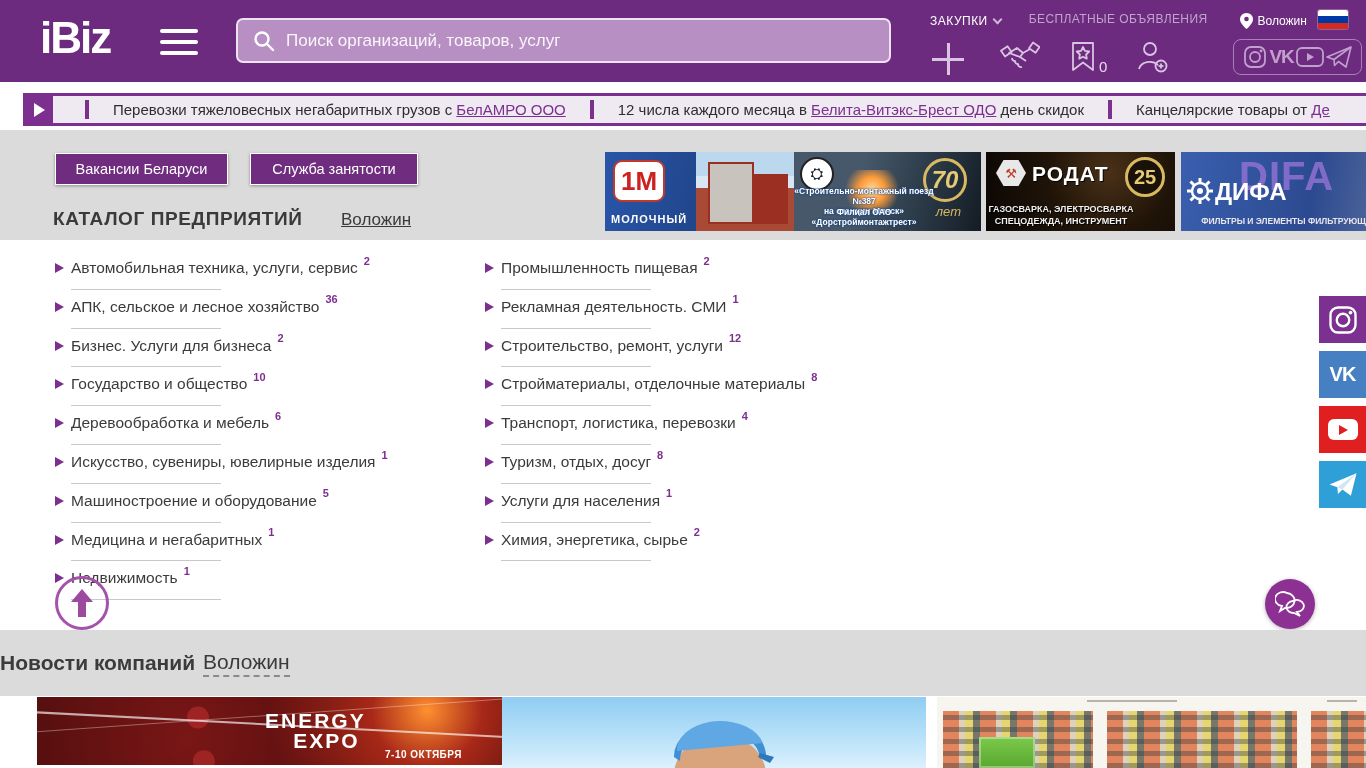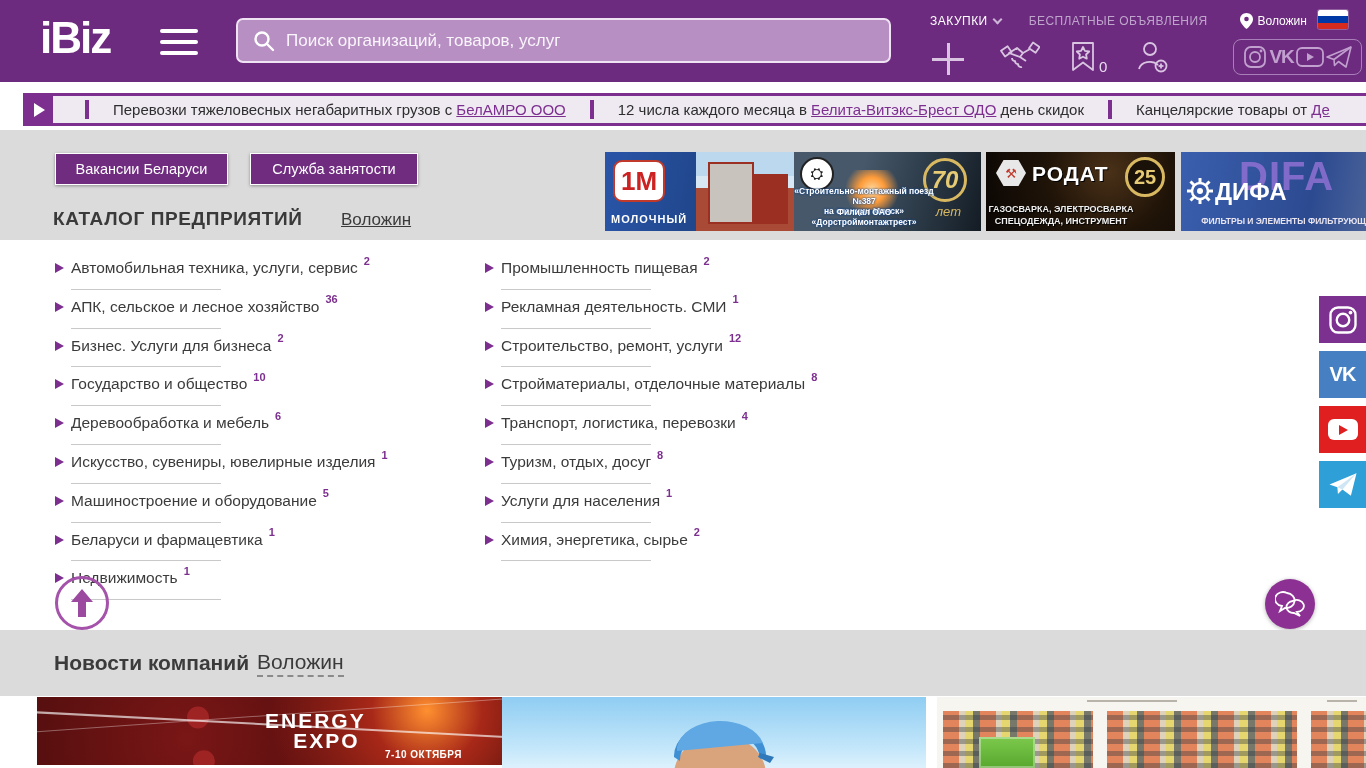--- a/index.html
+++ b/index.html
@@ -8,21 +8,21 @@
 
   
   .header { position:absolute; left:0; top:0; width:1366px; height:82px; background:#6c2b7e; }
   .logo { position:absolute; left:40px; top:16px; color:#fff; font-size:44px; font-weight:800; letter-spacing:-2px; line-height:1; }
   .burger { position:absolute; left:160px; top:29px; width:38px; height:26px; cursor:pointer; }
   .burger div { width:38px; height:4px; background:#fff; border-radius:2px; margin-bottom:7px; }
   .search-wrap { position:absolute; left:236px; top:18px; width:655px; height:45px; background:#b78fc3; border:2px solid #efe3f3; border-radius:7px; display:flex; align-items:center; padding-left:14px; }
   .search-wrap svg { flex:0 0 auto; }
   .search-input { background:transparent; border:none; outline:none; color:#fff; font-size:17px; margin-left:10px; width:560px; font-family:"Liberation Sans",sans-serif; }
   .search-input::placeholder { color:#fdfbfe; opacity:.95; }
-  .top-nav { position:absolute; left:930px; top:12px; width:420px; height:18px; display:flex; align-items:center; color:#fff; font-size:12px; }
+  .top-nav { position:absolute; left:930px; top:12px; width:420px; height:18px; display:flex; color:#fff; font-size:12px; }
   .zakupki { display:flex; align-items:center; gap:6px; letter-spacing:.5px; cursor:pointer; }
   .chev { width:7px; height:7px; border-right:2px solid #cdb4d8; border-bottom:2px solid #cdb4d8; transform:rotate(45deg); margin-top:-3px; }
   .free-ads { color:#bfa5cc; margin-left:28px; letter-spacing:.4px; cursor:pointer; }
   .loc { display:flex; align-items:center; gap:5px; margin-left:32px; cursor:pointer; }
   .flag { position:absolute; left:1318px; top:10px; width:30px; height:19px; border-radius:2px; overflow:hidden; box-shadow:0 0 0 1px rgba(255,255,255,.25); }
   .flag div { height:33.33%; }
   .icon-row { position:absolute; left:932px; top:36px; width:430px; height:42px; display:flex; align-items:center; }
   .hicon { cursor:pointer; display:flex; align-items:flex-end; }
   .plus-ic { position:relative; width:32px; height:32px; margin-top:4px; }
   .plus-ic::before, .plus-ic::after { content:""; position:absolute; background:#d9c4e2; }
@@ -91,21 +91,21 @@
   .vk-txt { color:#fff; font-weight:800; font-size:20px; letter-spacing:-1px; }
   .yt-bg { width:30px; height:21px; background:#fff; border-radius:6px; display:flex; align-items:center; justify-content:center; }
   .yt-tri { width:0; height:0; border-left:9px solid #e02020; border-top:5.5px solid transparent; border-bottom:5.5px solid transparent; margin-left:2px; }
 
   
   .scrolltop { position:absolute; left:55px; top:576px; width:54px; height:54px; border:3px solid #a452aa; border-radius:50%; background:transparent; display:flex; align-items:center; justify-content:center; cursor:pointer; }
   .chatbtn { position:absolute; left:1265px; top:579px; width:50px; height:50px; background:#8c3193; border-radius:50%; display:flex; align-items:center; justify-content:center; cursor:pointer; box-shadow:0 1px 4px rgba(0,0,0,.3); }
 
   
   .newsband { position:absolute; left:0; top:630px; width:1366px; height:66px; background:#dbdbdb; display:flex; align-items:center; }
-  .news-title { margin-left:54px; font-size:21px; color:#3b3b3b; font-weight:bold; }
+  .news-title { font-size:21px; color:#3b3b3b; font-weight:bold; }
   .news-region { margin-left:8px; font-size:21px; color:#3b3b3b; border-bottom:2px dashed #8a8a8a; padding-bottom:1px; cursor:pointer; }
 
   
   .strip { position:absolute; left:0; top:697px; width:1366px; height:71px; background:#fff; }
   .img-expo { position:absolute; left:0; top:0; width:500px; height:68px; cursor:pointer; overflow:hidden;
     background:radial-gradient(circle at 78% 20%, #ff9030 0%, #a82818 14%, rgba(0,0,0,0) 40%),
                radial-gradient(circle at 30% 60%, #7a1616 0%, #4e0d0d 55%, #2e0707 100%);margin-left:37px;}
   .img-expo .arc { position:absolute; left:150px; top:-160px; width:360px; height:360px; border:22px dotted #c23030; border-radius:50%; opacity:.55; }
   .img-expo .streak { position:absolute; left:-20px; top:28px; width:560px; height:1.5px; background:rgba(255,255,255,.65); transform:rotate(3deg); }
   .img-expo .streak2 { position:absolute; left:-20px; top:16px; width:560px; height:1px; background:rgba(255,255,255,.35); transform:rotate(-4deg); }
@@ -283,21 +283,21 @@
 
 <div class="catalog">
   <div class="col colL">
     <div class="cat-item"><span class="tri"></span><span class="cat-label">Автомобильная техника, услуги, сервис</span><sup class="cat-count">2</sup></div>
     <div class="cat-item"><span class="tri"></span><span class="cat-label">АПК, сельское и лесное хозяйство</span><sup class="cat-count">36</sup></div>
     <div class="cat-item"><span class="tri"></span><span class="cat-label">Бизнес. Услуги для бизнеса</span><sup class="cat-count">2</sup></div>
     <div class="cat-item"><span class="tri"></span><span class="cat-label">Государство и общество</span><sup class="cat-count">10</sup></div>
     <div class="cat-item"><span class="tri"></span><span class="cat-label">Деревообработка и мебель</span><sup class="cat-count">6</sup></div>
     <div class="cat-item"><span class="tri"></span><span class="cat-label">Искусство, сувениры, ювелирные изделия</span><sup class="cat-count">1</sup></div>
     <div class="cat-item"><span class="tri"></span><span class="cat-label">Машиностроение и оборудование</span><sup class="cat-count">5</sup></div>
-    <div class="cat-item"><span class="tri"></span><span class="cat-label">Беларуси и фармацевтика</span><sup class="cat-count">1</sup></div>
+    <div class="cat-item"><span class="tri"></span><span class="cat-label">Медицина и негабаритных</span><sup class="cat-count">1</sup></div>
     <div class="cat-item"><span class="tri"></span><span class="cat-label">Недвижимость</span><sup class="cat-count">1</sup></div>
   </div>
   <div class="col colR">
     <div class="cat-item"><span class="tri"></span><span class="cat-label">Промышленность пищевая</span><sup class="cat-count">2</sup></div>
     <div class="cat-item"><span class="tri"></span><span class="cat-label">Рекламная деятельность. СМИ</span><sup class="cat-count">1</sup></div>
     <div class="cat-item"><span class="tri"></span><span class="cat-label">Строительство, ремонт, услуги</span><sup class="cat-count">12</sup></div>
     <div class="cat-item"><span class="tri"></span><span class="cat-label">Стройматериалы, отделочные материалы</span><sup class="cat-count">8</sup></div>
     <div class="cat-item"><span class="tri"></span><span class="cat-label">Транспорт, логистика, перевозки</span><sup class="cat-count">4</sup></div>
     <div class="cat-item"><span class="tri"></span><span class="cat-label">Туризм, отдых, досуг</span><sup class="cat-count">8</sup></div>
     <div class="cat-item"><span class="tri"></span><span class="cat-label">Услуги для населения</span><sup class="cat-count">1</sup></div>

